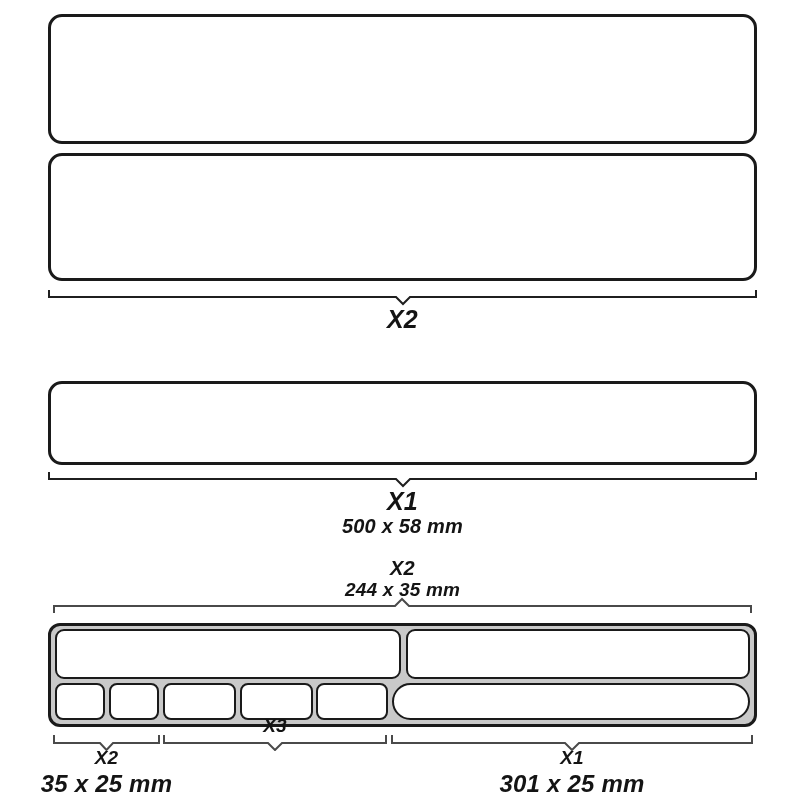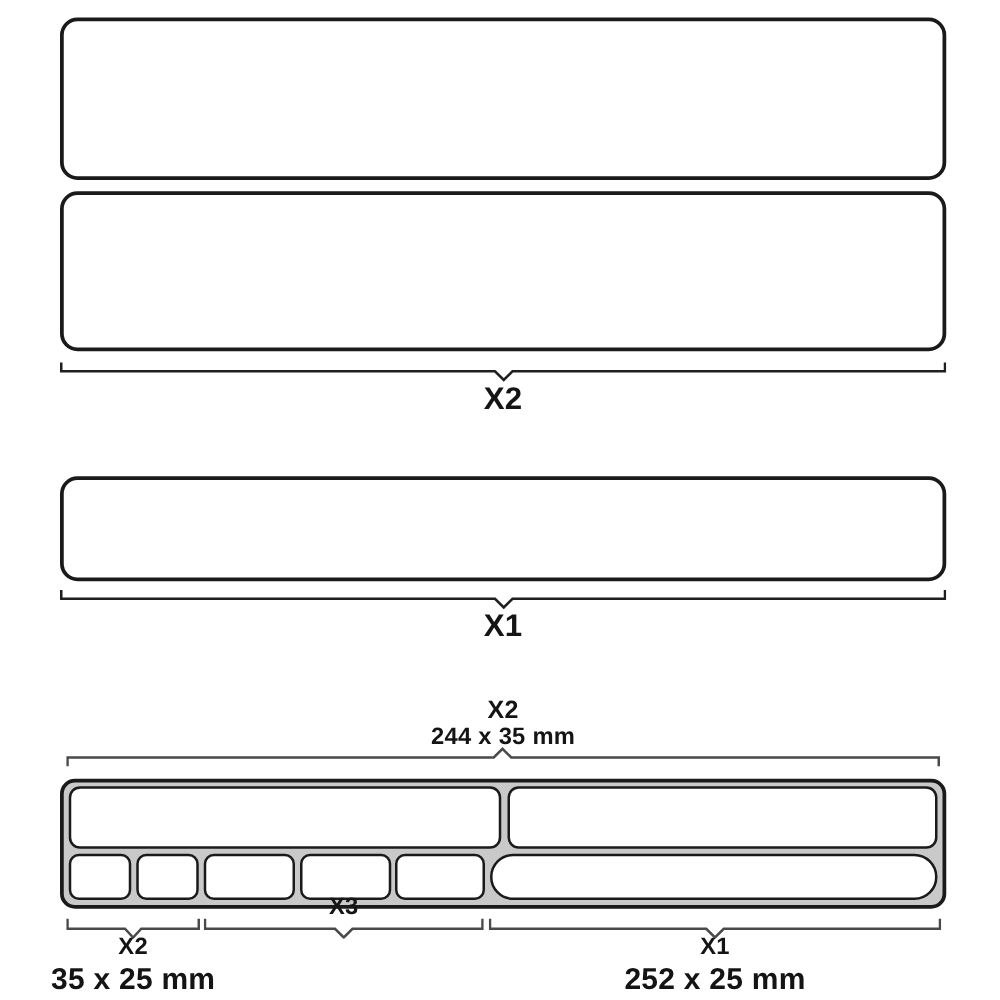--- a/index.html
+++ b/index.html
@@ -33,21 +33,21 @@
   .bracket{position:absolute;}
   .bracket svg{display:block;}
   #bracket-large{left:48px;top:289px;}
   #bracket-medium{left:48px;top:471px;}
   #bracket-panel-top{left:53px;top:597px;}
   #bracket-small{left:53px;top:734px;}
   #bracket-med-patches{left:163px;top:734px;}
   #bracket-long{left:391px;top:734px;}
   .label-block{
     position:absolute;text-align:center;color:var(--text,#141414);
-    font-weight:bold;letter-spacing:.2px;
+    font-style:italic;font-weight:bold;letter-spacing:.2px;
   }
   .label-block .count{font-size:25px;line-height:1.05;}
   .label-block .dims{font-size:20px;line-height:1.2;}
   #label-large{left:48px;top:306px;width:709px;}
   #label-medium{left:48px;top:488px;width:709px;}
   #label-panel-top{left:48px;top:558px;width:709px;}
   #label-panel-top .count{font-size:20px;}
   #label-panel-top .dims{font-size:19px;}
   .label-sm .count{font-size:19px;line-height:1.1;}
   .label-sm .dims{font-size:24px;line-height:1.25;}
@@ -74,20 +74,21 @@
 
   <div class="piece" id="rect-medium"></div>
 
   <div class="bracket" id="bracket-medium">
     <svg width="709" height="17" viewBox="0 0 709 17">
       <path d="M1,1 V8 H348 L355,15 L362,8 H708 V1" fill="none" stroke="var(--bracket-dark,#1f1f1f)" stroke-width="2"></path>
     </svg>
   </div>
   <div class="label-block" id="label-medium">
     <div class="count">X1</div>
+    <div class="dims">500 x 58 mm</div>
   </div>
 
   <div class="label-block" id="label-panel-top">
     <div class="count">X2</div>
     <div class="dims">244 x 35 mm</div>
   </div>
   <div class="bracket" id="bracket-panel-top">
     <svg width="699" height="17" viewBox="0 0 699 17">
       <path d="M1,16 V9 H342 L349,2 L356,9 H698 V16" fill="none" stroke="var(--bracket-gray,#4a4a4a)" stroke-width="2"></path>
     </svg>
@@ -122,16 +123,16 @@
     <div class="count">X3</div>
   </div>
 
   <div class="bracket" id="bracket-long">
     <svg width="362" height="17" viewBox="0 0 362 17">
       <path d="M1,1 V9 H174 L181,16 L188,9 H361 V1" fill="none" stroke="var(--bracket-gray,#4a4a4a)" stroke-width="2"></path>
     </svg>
   </div>
   <div class="label-block label-sm" id="label-long">
     <div class="count">X1</div>
-    <div class="dims">252 x 25 mm</div>
+    <div class="dims">301 x 25 mm</div>
   </div>
 
 </div>
 
 </body></html>

